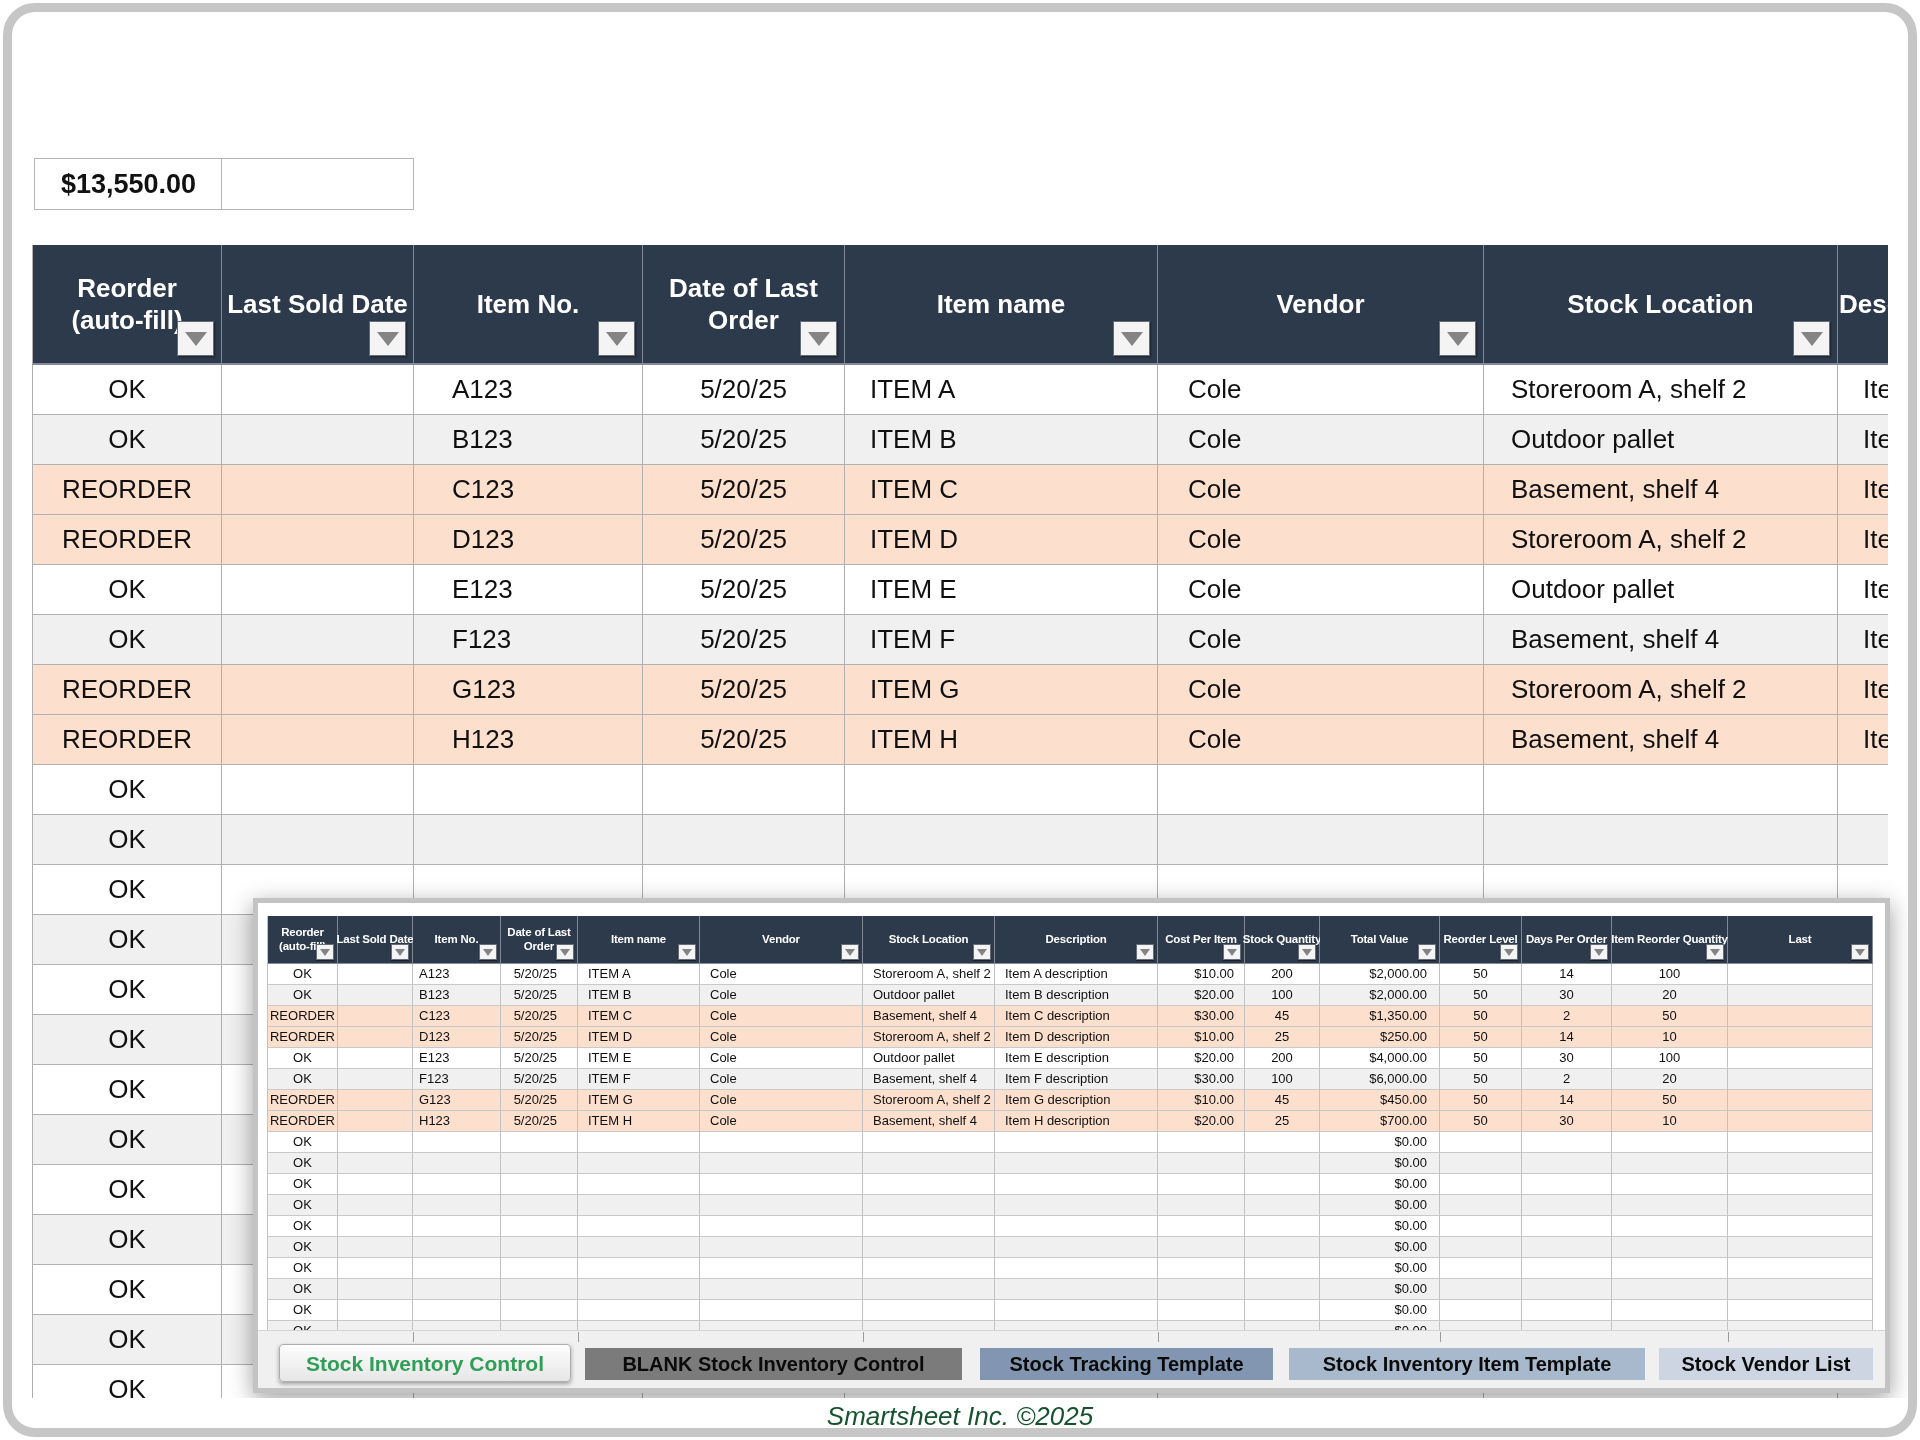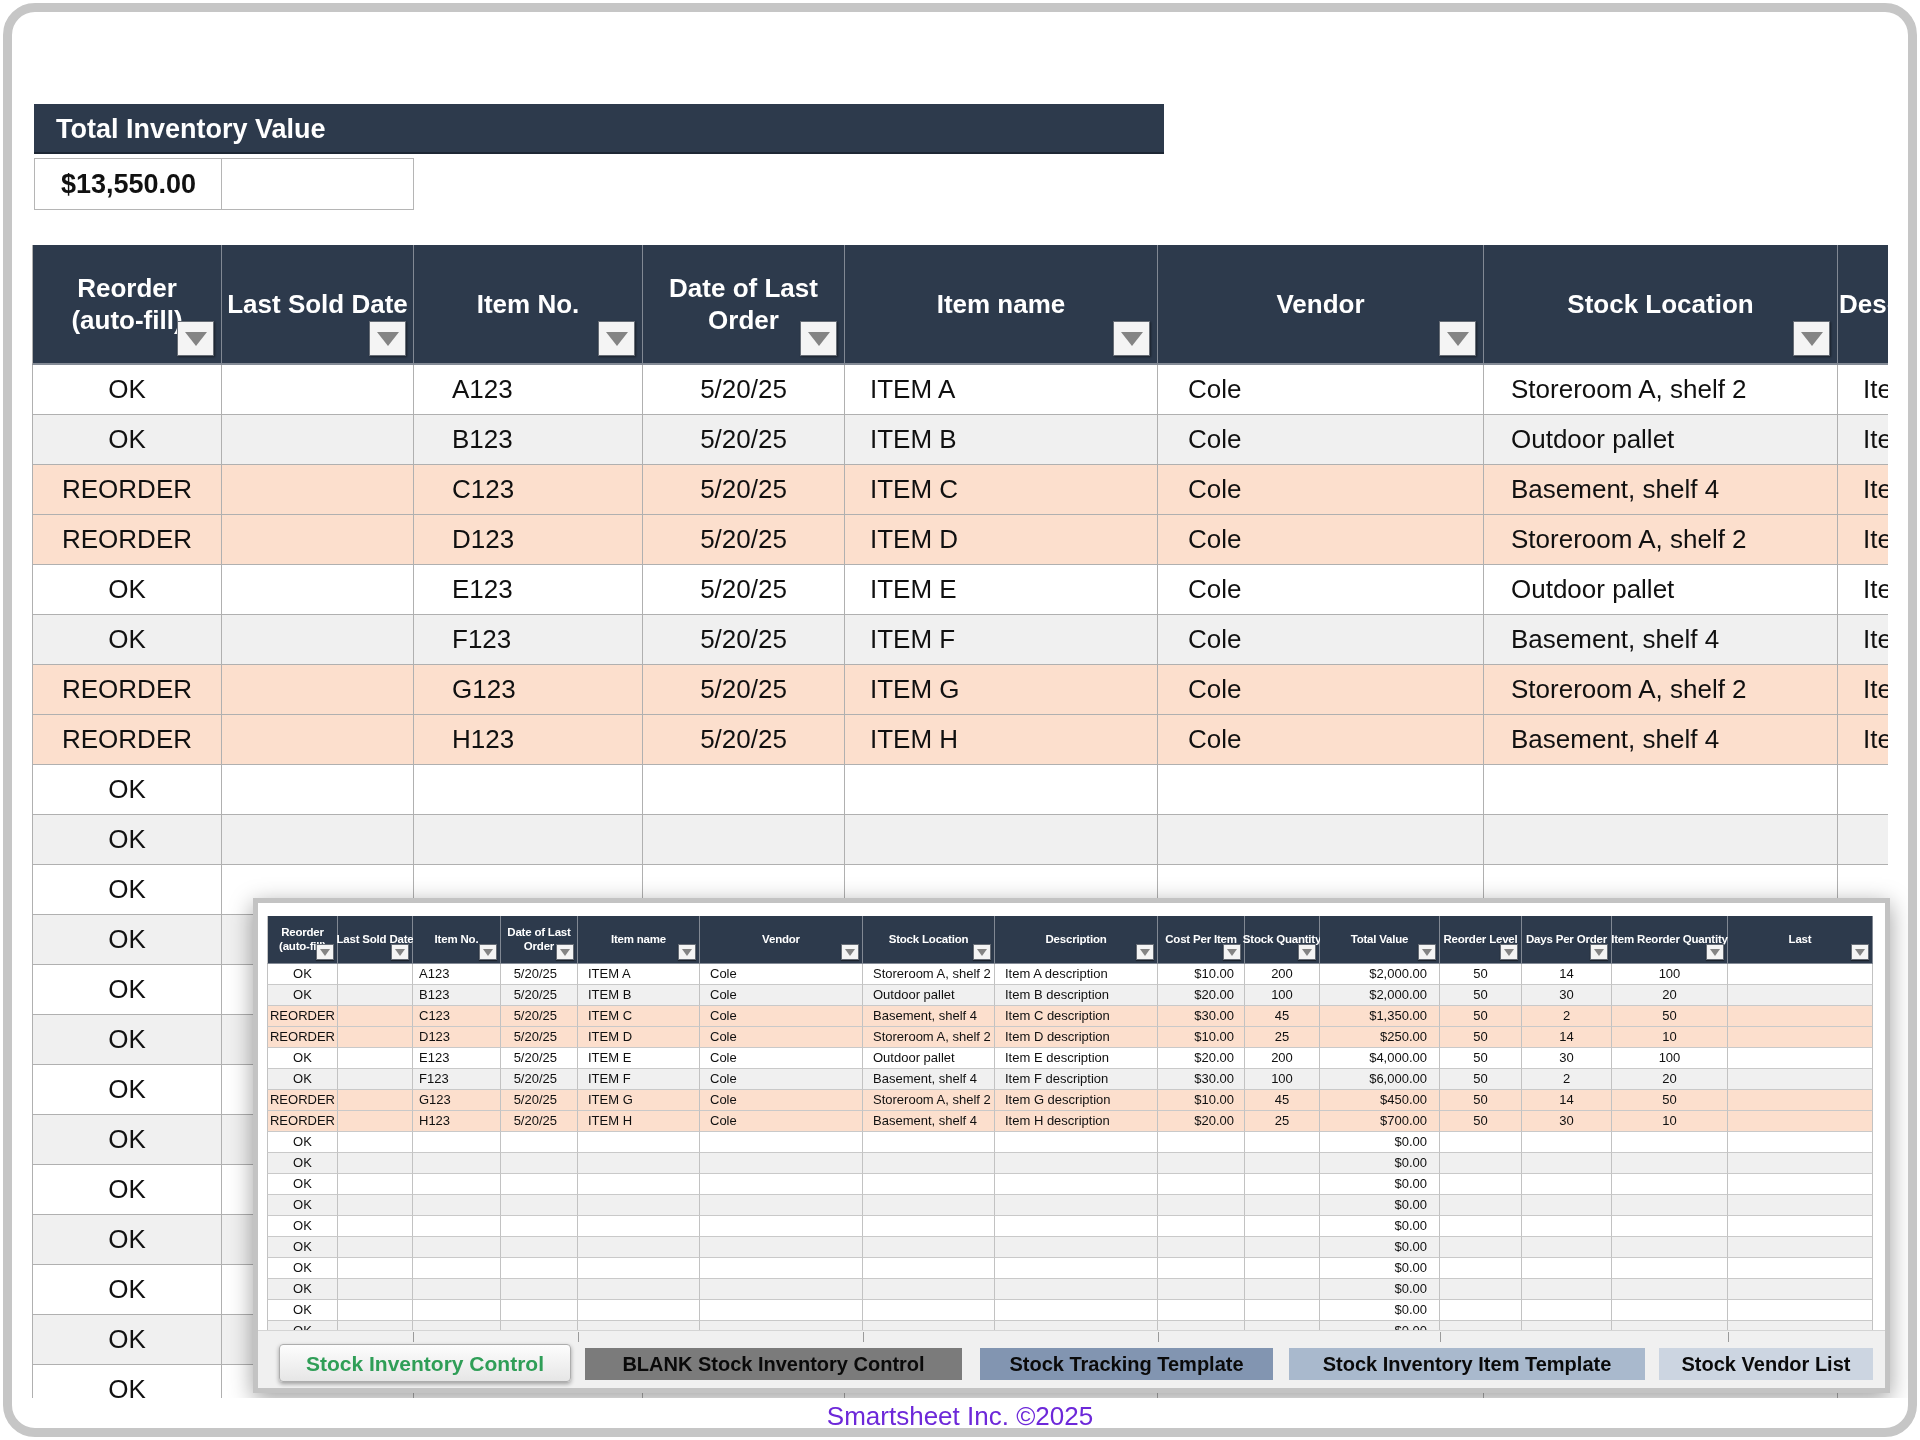--- a/index.html
+++ b/index.html
@@ -50,28 +50,27 @@
   .irow .ic:first-child,.ih:first-child{border-left:1px solid #c2c2c2;}
 
   
   #tabstrip{position:absolute;left:0;bottom:0;width:100%;height:58px;background:#f0f0f0;border-top:1px solid #d4d4d4;z-index:5;}
   .tick{position:absolute;top:1px;width:1px;height:10px;background:#9b9b9b;}
   .sheettab{position:absolute;bottom:8px;height:32px;line-height:32px;text-align:center;font-size:20px;font-weight:600;color:#0a0a0a;white-space:nowrap;overflow:hidden;}
   .sheettab.active{bottom:6px;height:38px;line-height:38px;background:linear-gradient(#fdfdfd,#e6e6e6);border:1px solid #adadad;border-radius:4px;box-shadow:0 2px 4px rgba(0,0,0,.35);color:var(--active-tab-text,#2f9e57);font-weight:700;font-size:21px;}
 
   
   #footer-band{position:absolute;left:0;top:1398px;width:100%;height:42px;background:#fff;z-index:12;text-align:center;}
-  #footer-credit{font-size:26px;color:#6d28d9;line-height:36px;margin-top:32px;}
+  #footer-credit{font-size:26px;font-style:italic;color:#14532d;line-height:36px;margin-top:32px;}
 </style>
 </head>
 <body>
 
 <div id="stage">
 
-  <div id="sum-bar">Total Inventory Value</div>
   <div id="sum-row">
     <div class="sumcell" id="sum-value">$13,550.00</div>
     <div class="sumcell" id="sum-spacer"></div>
   </div>
 
   <div id="main-table">
       <div class="mrow mhead">
         <div class="mh" style="width: 190px;"><span>Reorder
 (auto-fill)</span><div class="dd"><i class="tri"></i></div></div>
         <div class="mh nw" style="width: 192px;"><span>Last Sold Date</span><div class="dd"><i class="tri"></i></div></div>

